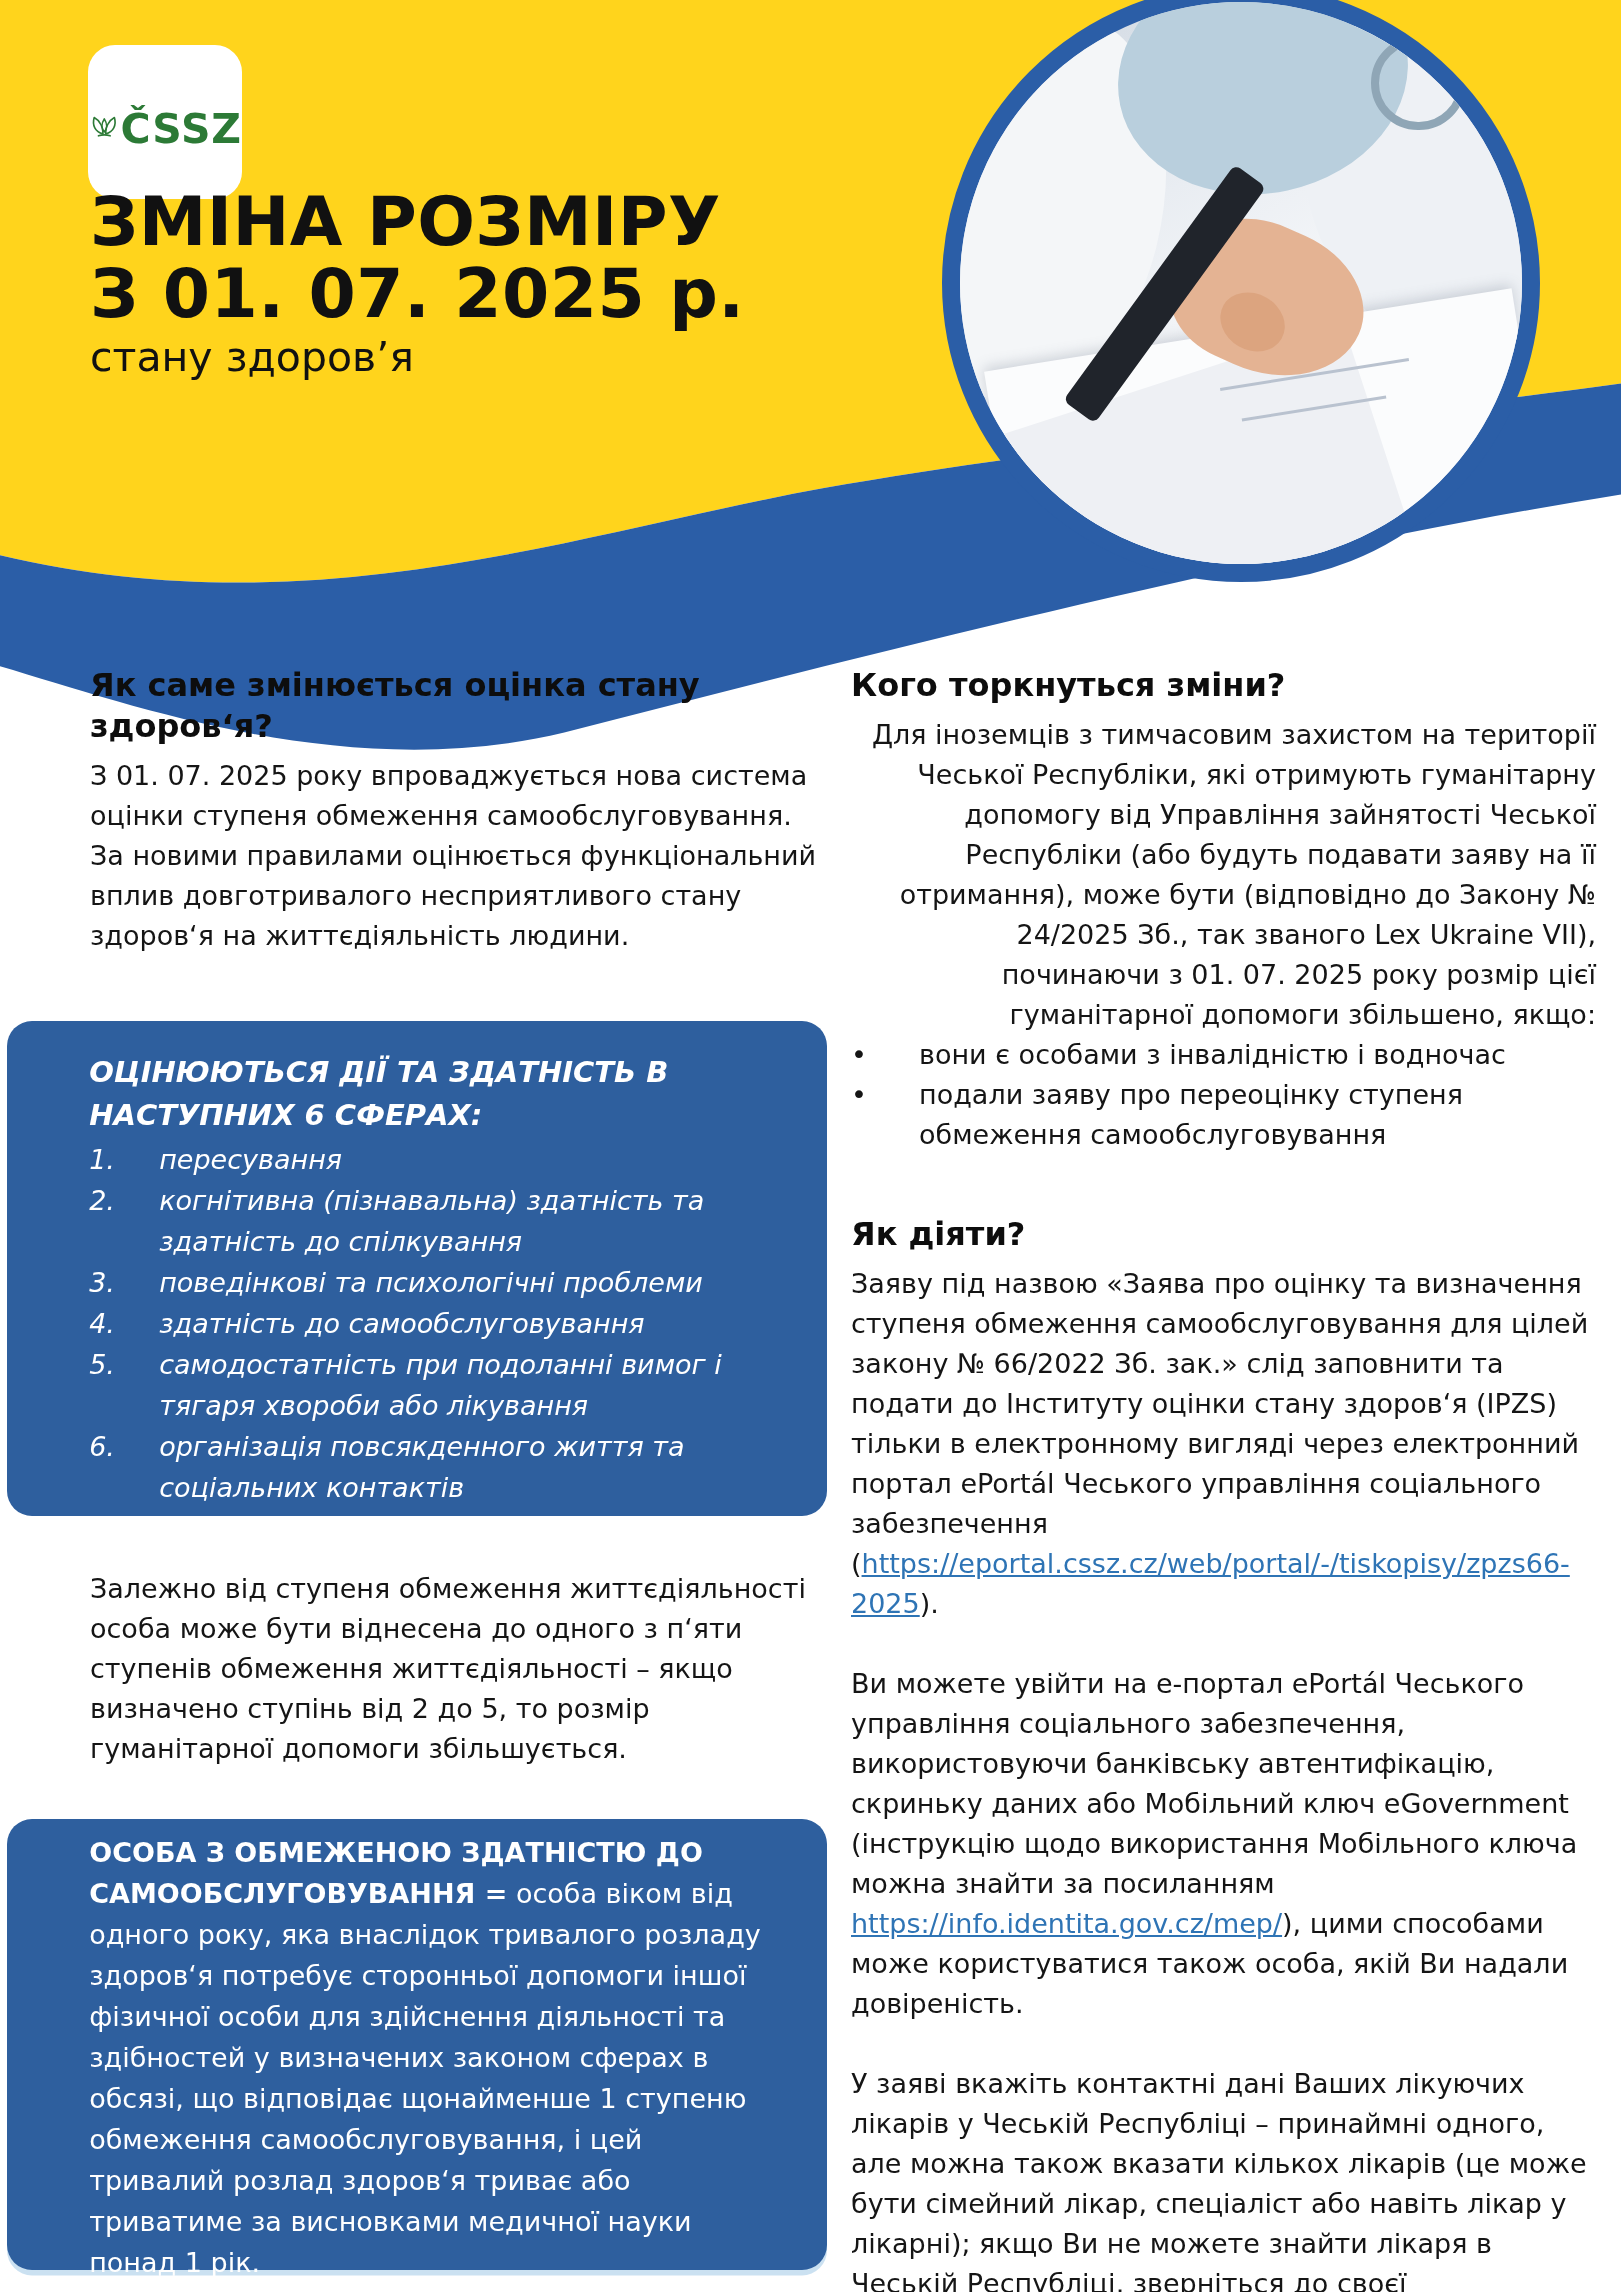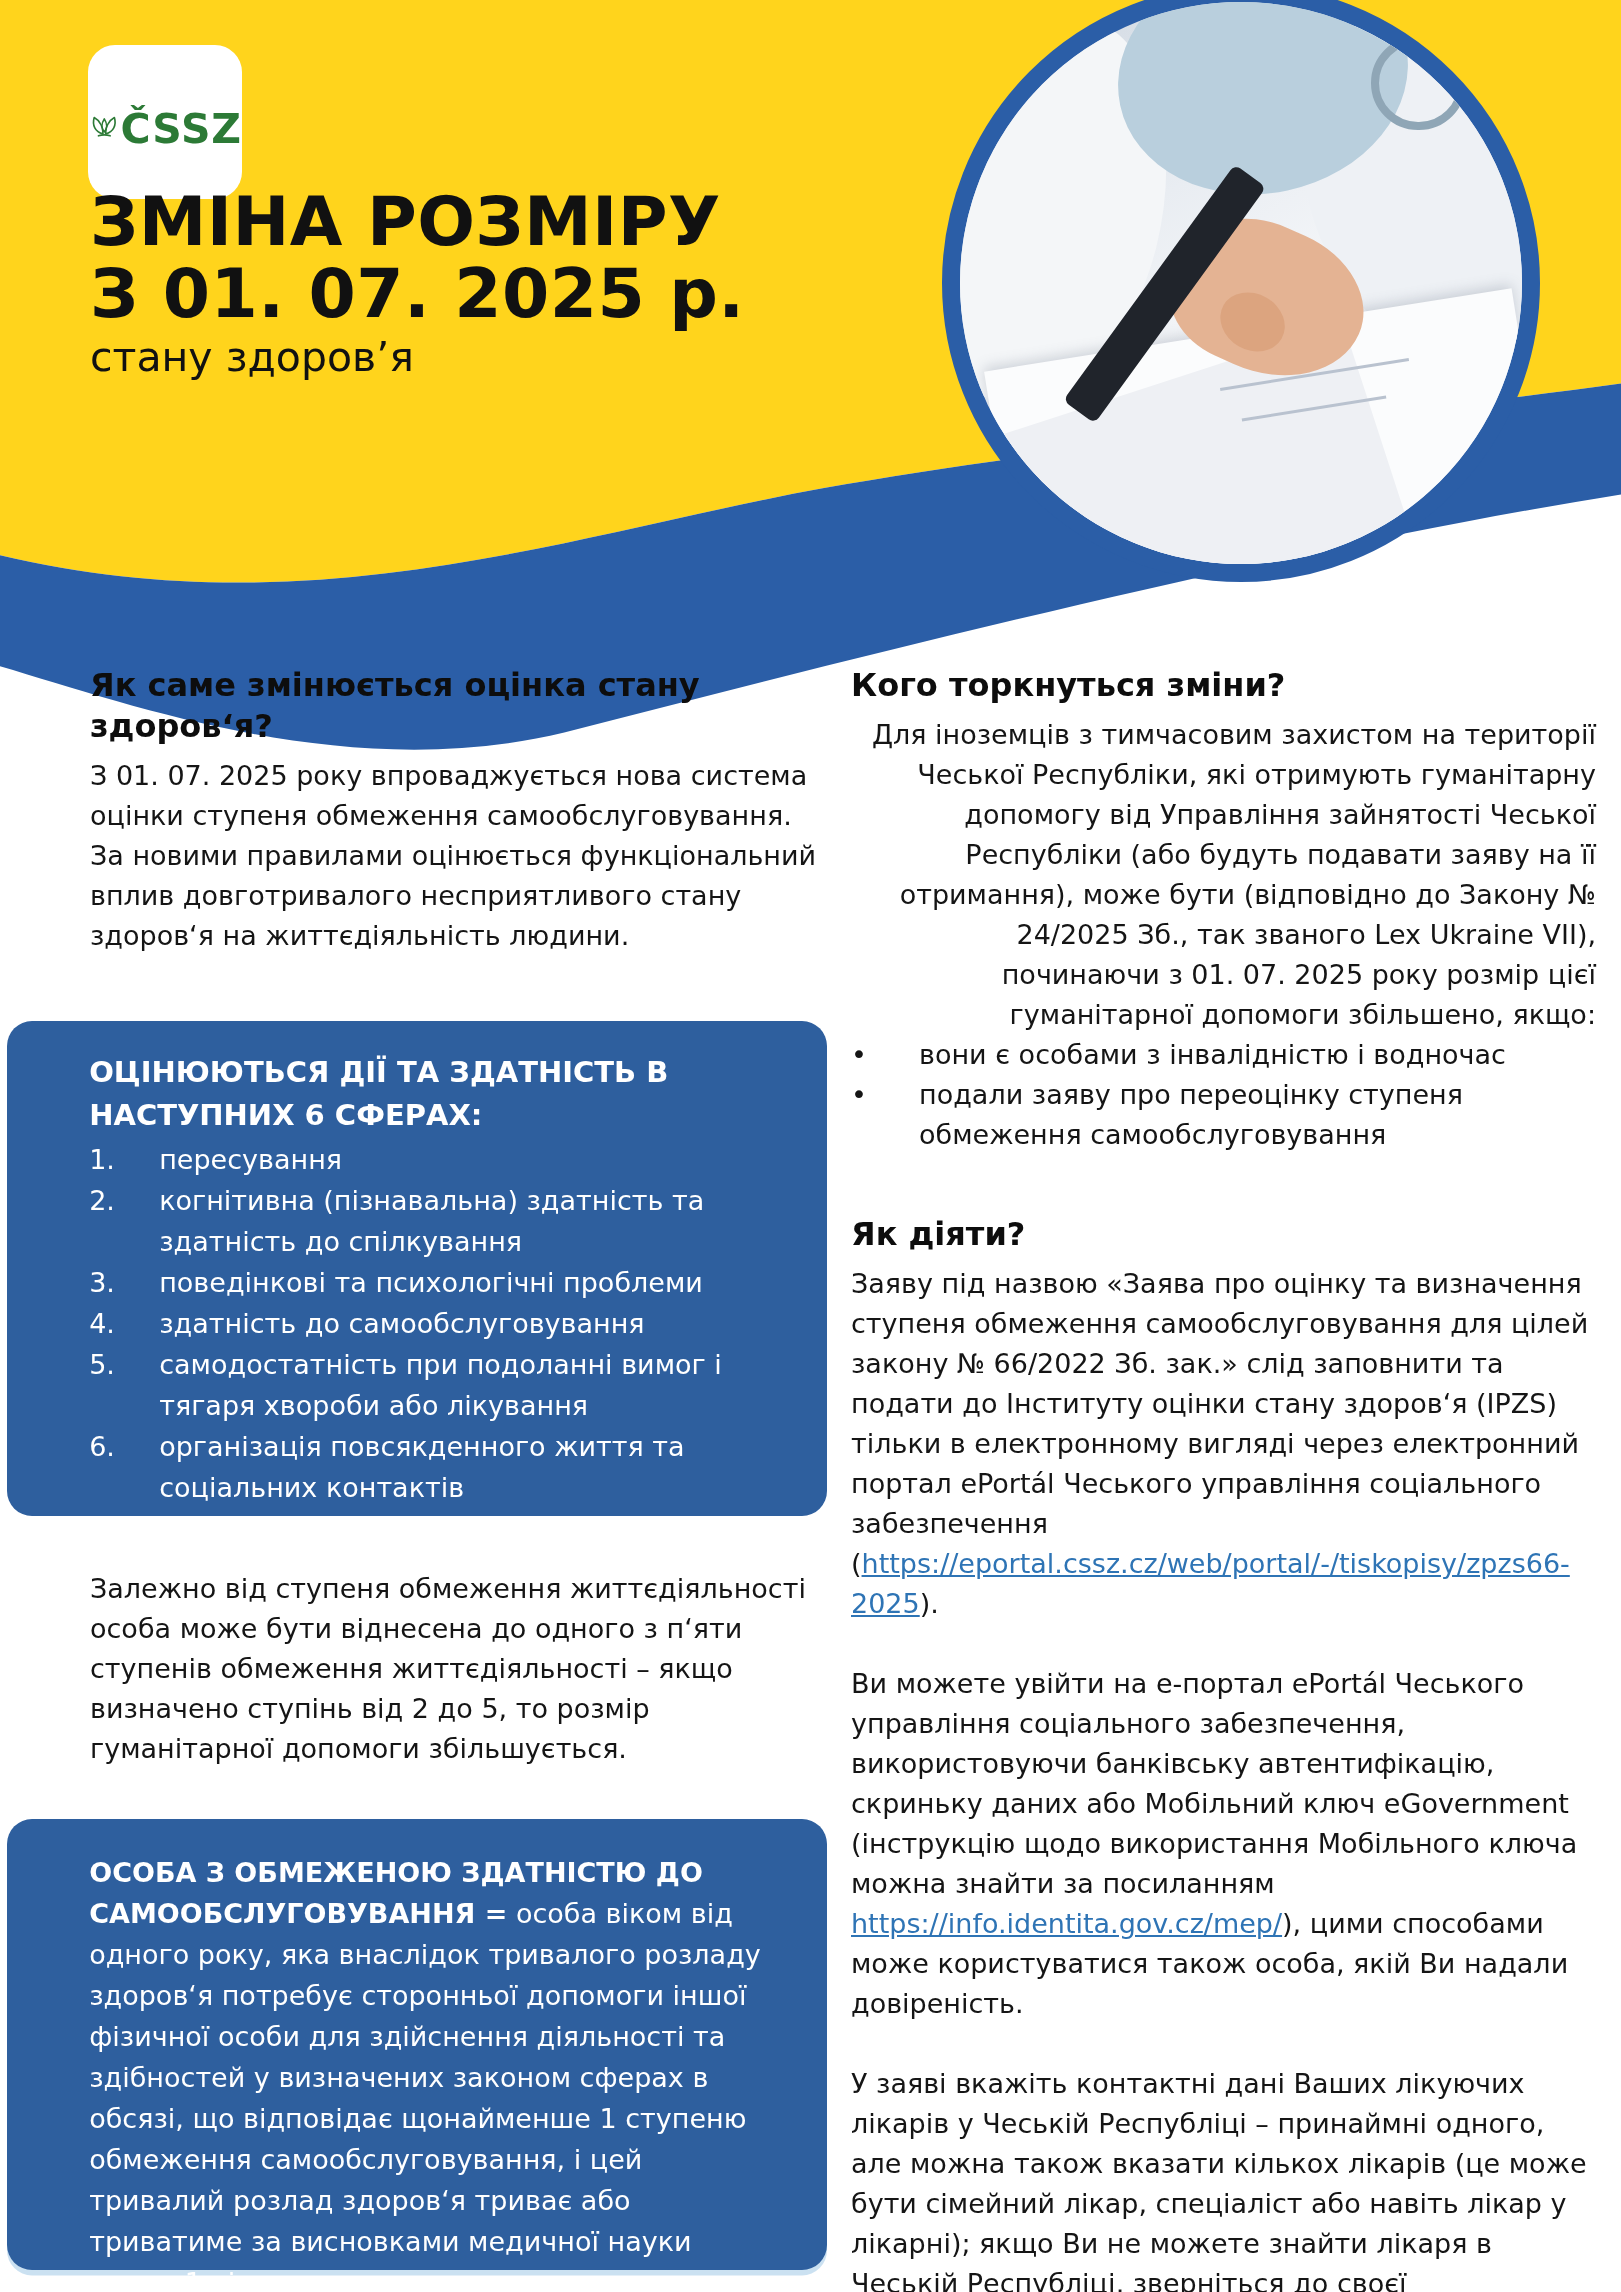--- a/index.html
+++ b/index.html
@@ -46,22 +46,22 @@
   .h-section{font-size:32px;font-weight:bold;line-height:41px;margin:0 0 9px 0;color:#0d0d0d;}
   .body-p{margin:0 0 40px 0;}
   .left-top{left:90px;top:665px;width:736px;}
   .left-p2{left:90px;top:1569px;width:736px;}
   
   .blue-box{
     position:absolute;left:7.2px;width:820px;background:#2e5f9e;color:#ffffff;
     border-radius:25px;box-sizing:border-box;z-index:4;
     padding:30px 45px 18px 82px;font-size:27px;line-height:41px;
   }
-  .box-assessment{top:1021px;height:495px;}
-  .box-definition{top:1819px;height:451px;padding-top:33px;box-shadow:0 5.4px 0 rgba(160,200,230,.55);}
+  .box-assessment{top:1021px;height:495px;font-style:italic;}
+  .box-definition{top:1819px;height:451px;padding-top:13px;box-shadow:0 5.4px 0 rgba(160,200,230,.55);}
   .blue-box-heading{font-weight:bold;font-size:29px;line-height:43px;margin:0 0 1.8px 0;}
   .num-list{margin:0;padding:0;list-style:none;}
   .num-row{display:grid;grid-template-columns:70px 1fr;}
   .right-col{left:851px;top:665px;width:745px;}
   .bullet-list{margin:0 0 18px 0;}
   .bullet-row{display:grid;grid-template-columns:68px 1fr;}
   .bullet-dot{font-size:27px;}
   .gap-lg{height:41px;}
   a.doc-link{color:#2e74b5;text-decoration:underline;overflow-wrap:anywhere;cursor:pointer;}
 </style>

